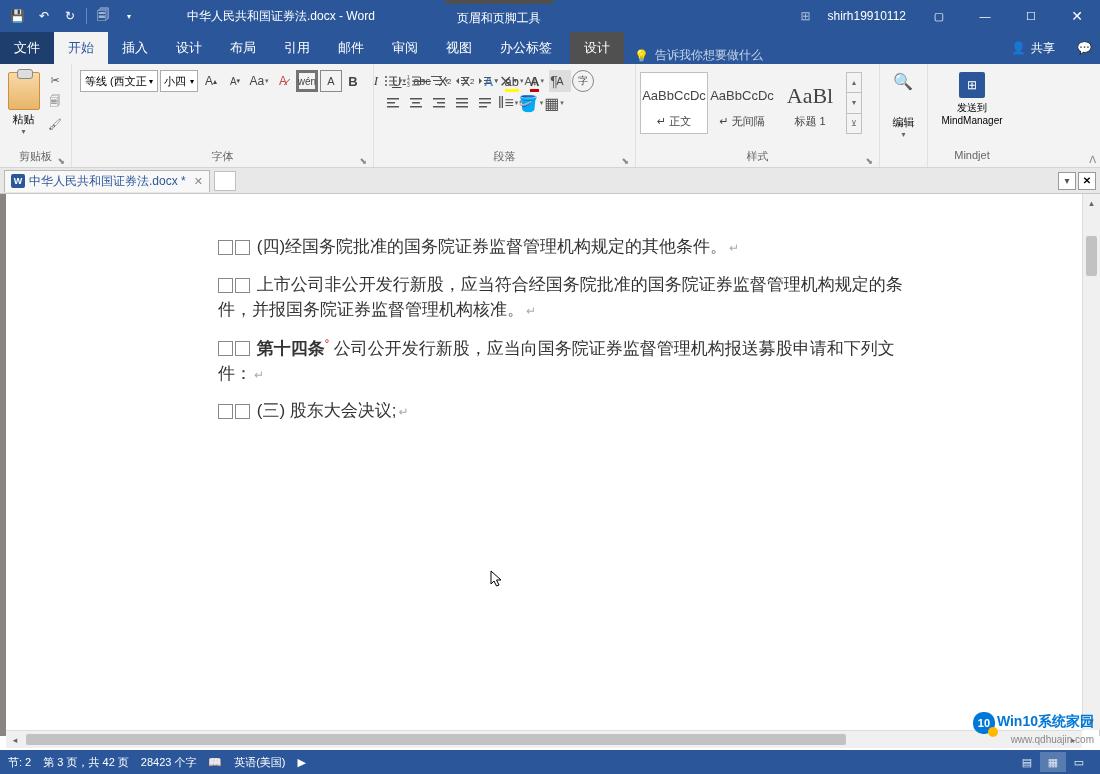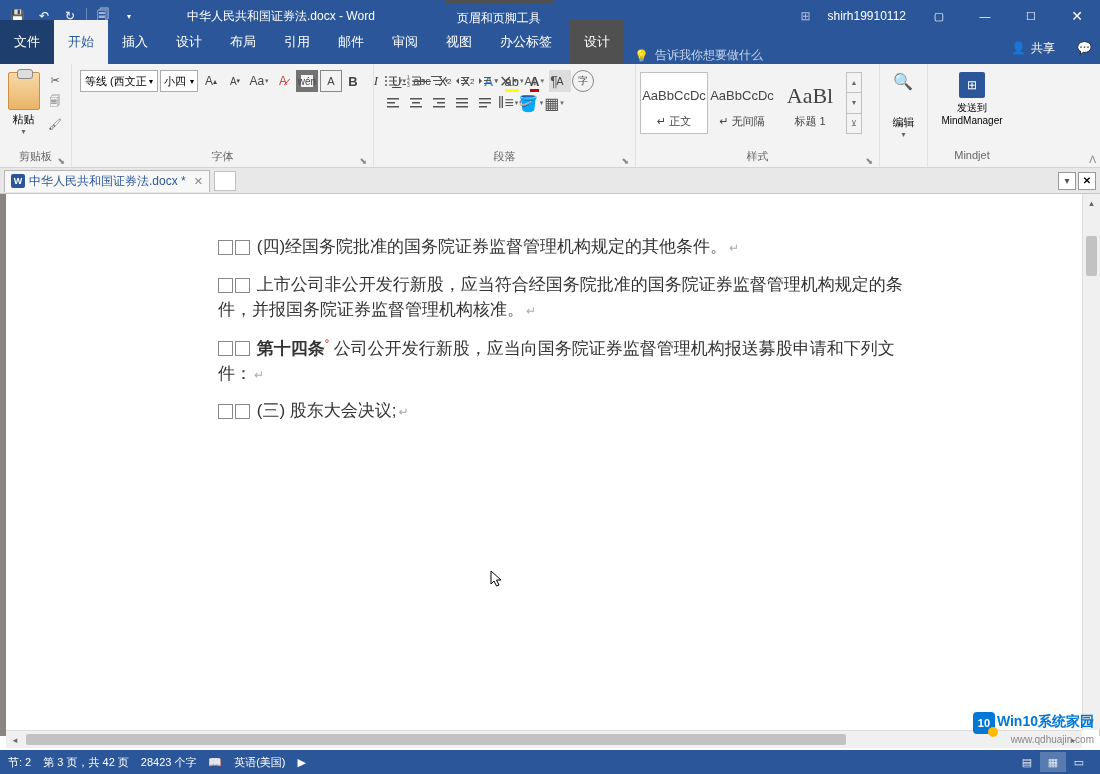--- a/index.html
+++ b/index.html
@@ -9,21 +9,21 @@
 .qat-btn{width:24px;height:24px;display:flex;align-items:center;justify-content:center;color:#fff;font-size:12px}
 .qat-sep{width:1px;height:16px;background:rgba(255,255,255,.3);margin:0 2px}
 .title-doc{flex:0 0 auto;padding:0 40px;text-align:center;color:#fff;font-size:12px}
 .title-contextual{background:#2b579a;padding:0 12px;margin-left:30px;font-size:12px;height:32px;display:flex;align-items:center;border-top:4px solid #505050}
 .title-spacer{flex:1}
 .title-user{padding:0 10px;font-size:12px}
 .win-btns{display:flex}
 .win-btn{width:46px;height:32px;display:flex;align-items:center;justify-content:center;font-size:11px;color:#fff}
 .win-btn.close{font-size:14px}
 .ribbon-tabs{height:32px;background:#2b579a;display:flex;align-items:flex-end;color:#fff;font-size:13px}
-.rtab{padding:11px 14px;height:44px;display:flex;align-items:center;cursor:pointer}
+.rtab{padding:11px 14px;height:32px;display:flex;align-items:center;cursor:pointer}
 .rtab.file{background:#1e3e6e}
 .rtab.active{background:#f3f3f3;color:#2b579a}
 .rtab.design{color:#fff}
 .tell-me{flex:1;display:flex;align-items:center;padding:0 10px;color:#c5d4ea;font-size:12px;gap:6px}
 .share{padding:0 14px;height:32px;display:flex;align-items:center;gap:5px;font-size:12px}
 .ribbon{height:104px;background:#f3f3f3;border-bottom:1px solid #d4d4d4;display:flex;position:relative}
 .rgroup{border-right:1px solid #e1e1e1;padding:2px 4px 0;display:flex;flex-direction:column;height:100%}
 .rgroup-body{flex:1;display:flex;align-items:flex-start;padding-top:2px}
 .rgroup-label{height:18px;text-align:center;font-size:11px;color:#666;position:relative}
 .dlaunch{position:absolute;right:2px;bottom:1px;font-size:9px;color:#888}
@@ -80,21 +80,21 @@
 .uline{border-bottom:1px solid #c00}
 .cursor-arrow{position:absolute;left:484px;top:376px;font-size:14px;color:#000;pointer-events:none;z-index:10}
 .statusbar{position:absolute;bottom:0;left:0;right:0;height:24px;background:#2b579a;color:#fff;display:flex;align-items:center;font-size:11px;padding:0 8px;gap:12px}
 .sb-spacer{flex:1}
 .view-btns{display:flex;gap:0}
 .vb{width:26px;height:20px;display:flex;align-items:center;justify-content:center;color:#fff;opacity:.85}
 .vb.active{background:rgba(255,255,255,.25)}
 .watermark{position:absolute;right:6px;bottom:28px;font-size:11px;text-align:right;line-height:1.2;z-index:20}
 .wm1{color:#0078d7;font-weight:bold;font-size:14px}
 .wm2{color:#888;font-size:10px}
-.wm-badge{display:inline-block;width:22px;height:22px;background:#0078d7;color:#fff;border-radius:4px;font-size:11px;font-weight:bold;text-align:center;line-height:22px;vertical-align:middle;margin-right:2px;position:relative}
+.wm-badge{display:inline-block;width:22px;height:22px;background:#0078d7;color:#fff;border-radius:10px;font-size:11px;font-weight:bold;text-align:center;line-height:22px;vertical-align:middle;margin-right:2px;position:relative}
 .wm-badge::after{content:"";position:absolute;right:-3px;bottom:-3px;width:10px;height:10px;background:#ffb900;border-radius:50%}
 .scrollbar-v{position:absolute;right:0;top:194px;width:18px;height:536px;background:#f0f0f0;border-left:1px solid #ddd}
 .sv-btn{height:18px;display:flex;align-items:center;justify-content:center;font-size:9px;color:#666;background:#f0f0f0}
 .sv-track{height:500px;position:relative}
 .sv-thumb{position:absolute;top:24px;left:3px;right:3px;height:40px;background:#c2c2c2;border-radius:2px}
 .scrollbar-h{position:absolute;left:6px;right:18px;top:730px;height:18px;background:#f0f0f0;border-top:1px solid #ddd;display:flex}
 .sh-btn{width:18px;display:flex;align-items:center;justify-content:center;font-size:9px;color:#666}
 .sh-track{flex:1;position:relative}
 .sh-thumb{position:absolute;left:2px;top:3px;bottom:3px;width:820px;background:#c2c2c2;border-radius:2px}
 </style>
@@ -174,21 +174,21 @@
             <span style="font-size:8px">▾</span>
           </div>
         <div class="font-size">
             <span>小四</span>
             <span style="font-size:8px">▾</span>
           </div>
         <div class="fbtn">A<sup style="font-size:8px">▴</sup></div>
         <div class="fbtn" style="font-size:10px">A<sup style="font-size:7px">▾</sup></div>
         <div class="fbtn">Aa<span class="dd">▾</span></div>
         <div class="fbtn" style="color:#c44">A̷</div>
-        <div class="fbtn" style="font-size:10px;border:5px solid #737373">wén</div>
+        <div class="fbtn" style="font-size:10px;border:3px solid #737373">wén</div>
         <div class="fbtn" style="border:1px solid #888;font-size:11px">A</div>
       </div>
       <div class="font-bot">
         <div class="fb bold">B</div>
         <div class="fb ital">I</div>
         <div class="fb und">U<span class="dd">▾</span></div>
         <div class="fb strike">abc</div>
         <div class="fb">X<sub>2</sub></div>
         <div class="fb">X<sup>2</sup></div>
         <div class="fb" style="color:#4a90d9;font-weight:bold">A<span class="dd">▾</span></div>

